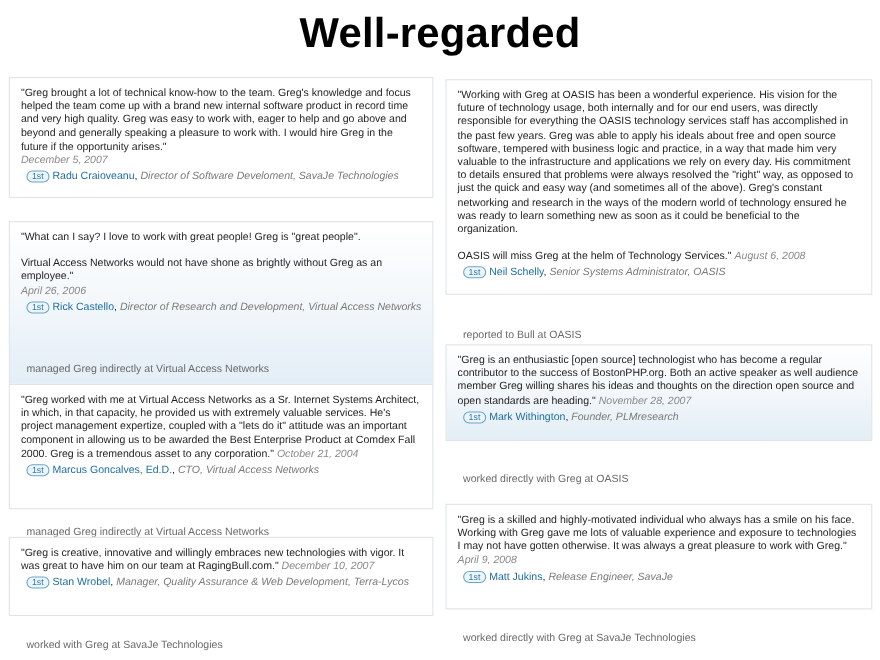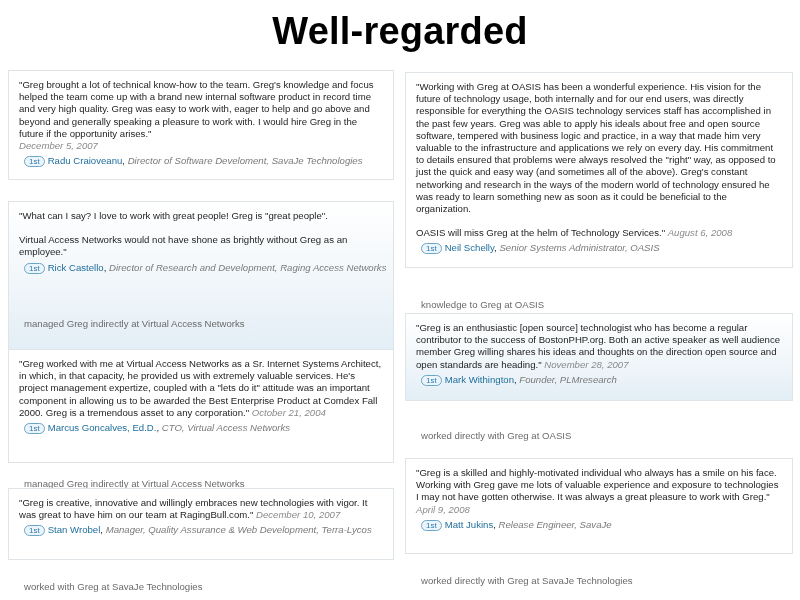--- a/index.html
+++ b/index.html
@@ -104,24 +104,25 @@
         <span class="badge">1st</span><span class="name">Radu Craioveanu</span>, <span class="role">Director of Software Develoment, SavaJe Technologies</span>
       </div>
       <div class="relation">managed Greg indirectly at SavaJe Technologies</div>
     </div>
   </div>
 
   <div class="card tinted flat-bottom" style="left:8px; top:201px; width:386px; height:148px;">
     <div class="quote">
       <p>"What can I say? I love to work with great people! Greg is "great people".</p>
       <p>Virtual Access Networks would not have shone as brightly without Greg as an employee."</p>
+      <div class="date">April 26, 2006</div>
     </div>
     <div class="attrib">
       <div class="attrib-line1">
-        <span class="badge">1st</span><span class="name">Rick Castello</span>, <span class="role">Director of Research and Development, Raging Access Networks</span>
+        <span class="badge">1st</span><span class="name">Rick Castello</span>, <span class="role">Director of Research and Development, Virtual Access Networks</span>
       </div>
       <div class="relation">managed Greg indirectly at Virtual Access Networks</div>
     </div>
   </div>
 
   <div class="card" style="left:8px; top:349px; width:386px; height:114px;">
     <div class="quote">
       <p><span>"Greg worked with me at Virtual Access Networks as a Sr. Internet Systems Architect, in which, in that capacity, he provided us with extremely valuable services. He's project management expertize, coupled with a "lets do it" attitude was an important component in allowing us to be awarded the Best Enterprise Product at Comdex Fall 2000. Greg is a tremendous asset to any corporation."</span> <span class="date">October 21, 2004</span></p>
     </div>
     <div class="attrib">
@@ -146,21 +147,21 @@
 
   <div class="card" style="left:405px; top:72px; width:388px; height:196px;">
     <div class="quote">
       <p>"Working with Greg at OASIS has been a wonderful experience. His vision for the future of technology usage, both internally and for our end users, was directly responsible for everything the OASIS technology services staff has accomplished in the past few years. Greg was able to apply his ideals about free and open source software, tempered with business logic and practice, in a way that made him very valuable to the infrastructure and applications we rely on every day. His commitment to details ensured that problems were always resolved the "right" way, as opposed to just the quick and easy way (and sometimes all of the above). Greg's constant networking and research in the ways of the modern world of technology ensured he was ready to learn something new as soon as it could be beneficial to the organization.</p>
       <p><span>OASIS will miss Greg at the helm of Technology Services."</span> <span class="date">August 6, 2008</span></p>
     </div>
     <div class="attrib">
       <div class="attrib-line1">
         <span class="badge">1st</span><span class="name">Neil Schelly</span>, <span class="role">Senior Systems Administrator, OASIS</span>
       </div>
-      <div class="relation">knowledge to Greg at OASIS</div>
+      <div class="relation">reported to Bull at OASIS</div>
     </div>
   </div>
 
   <div class="card tinted" style="left:405px; top:313px; width:388px; height:88px;">
     <div class="quote">
       <p><span>"Greg is an enthusiastic [open source] technologist who has become a regular contributor to the success of BostonPHP.org. Both an active speaker as well audience member Greg willing shares his ideas and thoughts on the direction open source and open standards are heading."</span> <span class="date">November 28, 2007</span></p>
     </div>
     <div class="attrib">
       <div class="attrib-line1">
         <span class="badge">1st</span><span class="name">Mark Withington</span>, <span class="role">Founder, PLMresearch</span>

